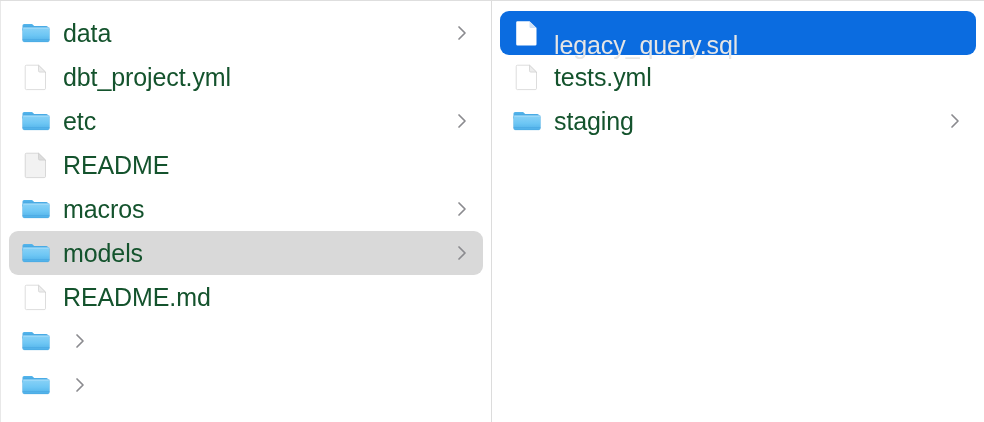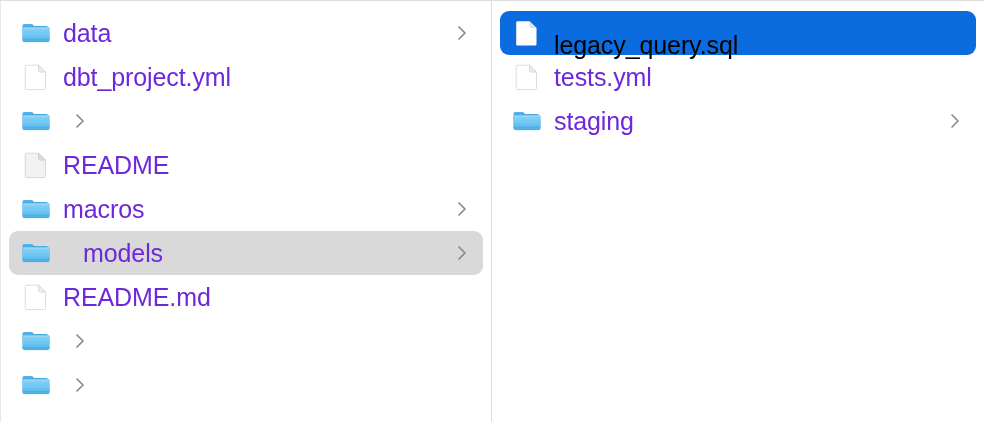--- a/index.html
+++ b/index.html
@@ -45,44 +45,44 @@
     height: 44px;
     margin: 0 8px;
     padding: 0 14px 0 12px;
     display: flex;
     align-items: center;
     border-radius: 9px;
     cursor: default;
     user-select: none;
   }
 
-  .row.selected-gray { background: #d9d9d9; gap: 20px; }
+  .row.selected-gray { background: #d9d9d9; }
   .row.selected-blue { background: #0b6ce0; }
 
   .row-icon {
     flex: 0 0 auto;
     width: 30px;
     height: 30px;
     position: relative;
     margin-right: 12px;
     display: block;
   }
   .row-icon svg { display: block; width: 30px; height: 30px; }
 
   .row-label {
     flex: 1 1 auto;
     font-size: 25px;
     line-height: 30px;
     letter-spacing: -0.1px;
-    color: #6d28d9;
+    color: #14532d;
     white-space: nowrap;
     overflow: hidden;
     text-overflow: ellipsis;
   }
-  .row.selected-blue .row-label { color: #000000; margin-top: 24px; }
+  .row.selected-blue .row-label { color: #e5e5e5; margin-top: 24px; }
 
   .chevron {
     flex: 0 0 auto;
     width: 14px;
     height: 22px;
     margin-left: 10px;
     display: flex;
     align-items: center;
     justify-content: center;
   }
@@ -151,20 +151,21 @@
         <stop offset="1" stop-color="#4fb0e8"></stop>
       </linearGradient>
     </defs>
     <path d="M1.5 7.5 a1.6 1.6 0 0 1 1.6-1.6 h8.0 l2.1 2.0 h12.2 a1.6 1.6 0 0 1 1.6 1.6 v3.0 h-25.5 z" fill="url(#fbTab)"></path>
     <rect x="1.5" y="9.3" width="27" height="14.6" rx="1.9" fill="url(#fbBody)"></rect>
     <rect x="1.5" y="9.3" width="27" height="1.5" fill="#a5dcf9" opacity="0.85"></rect>
     <rect x="1.5" y="21.1" width="27" height="1.0" fill="#3f9fdc" opacity="0.45"></rect>
     <rect x="1.5" y="9.3" width="27" height="14.6" rx="1.9" fill="none" stroke="#3f9fdc" stroke-width="0.5" opacity="0.55"></rect>
   </svg>
         </span>
+        <span class="row-label">etc</span>
         <span class="chevron">
           <svg width="10" height="16" viewBox="0 0 10 16" xmlns="http://www.w3.org/2000/svg">
     <path d="M2 2 L8 8 L2 14" fill="none" stroke="#8b8b8f" stroke-width="1.7" stroke-linecap="round" stroke-linejoin="round"></path>
   </svg>
         </span>
       </div>
       <div class="row">
         <span class="row-icon">
   <svg viewBox="0 0 30 30" xmlns="http://www.w3.org/2000/svg">
     <path d="M5.5 3.2 h12.0 l7.0 6.9 v16.2 a1.3 1.3 0 0 1 -1.3 1.3 h-17.7 a1.3 1.3 0 0 1 -1.3 -1.3 v-21.8 a1.3 1.3 0 0 1 1.3 -1.3 z" fill="#f2f2f2" stroke="#cacaca" stroke-width="0.7" stroke-linejoin="round"></path>

